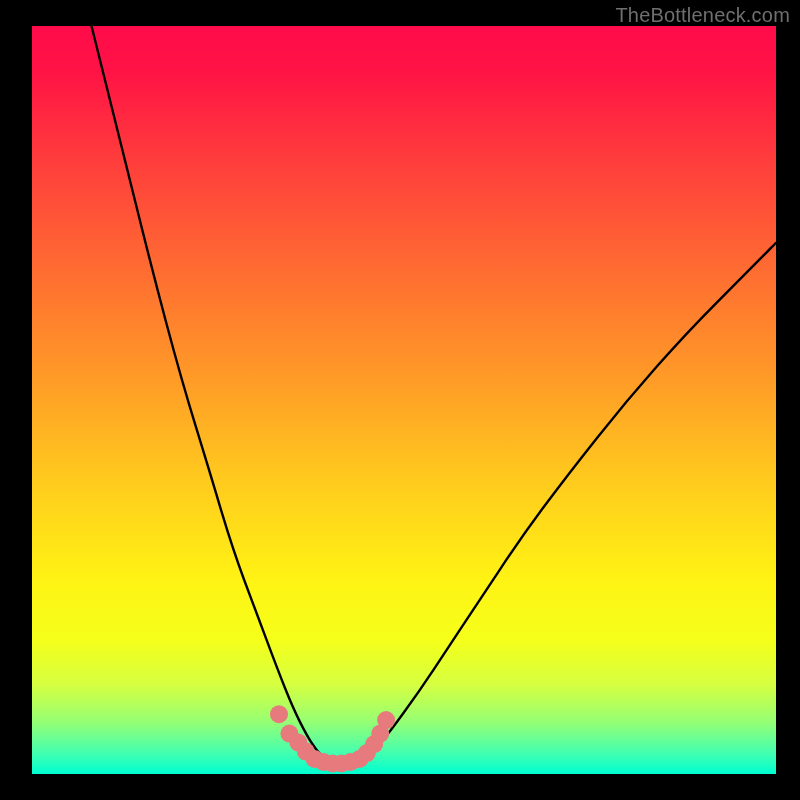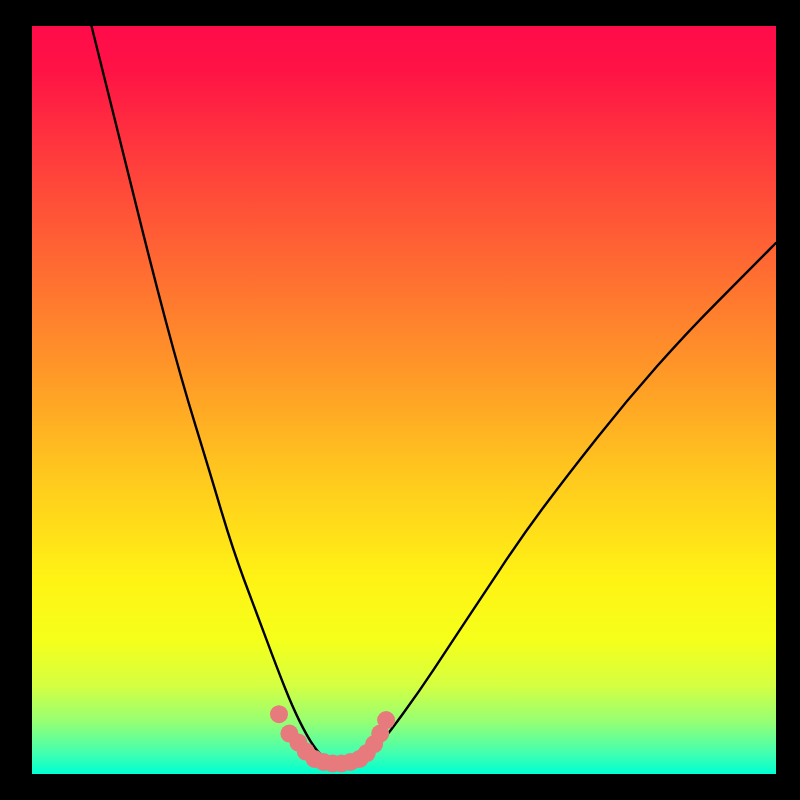--- a/index.html
+++ b/index.html
@@ -59,20 +59,21 @@
     width: 744px;
     height: 748px;
     overflow: visible;
   }
 </style>
 </head>
 <body>
 
 <div class="frame">
 
+  <div class="watermark">TheBottleneck.com</div>
 
   <div class="plot-area">
     <svg class="curve-layer" viewBox="0 0 744 748" preserveAspectRatio="none">
       <path fill="none" stroke="#000" stroke-width="2.4" stroke-linecap="round" d="M 59.5 0.0 Q 59.5 0.0 74.4 59.8 Q 89.3 119.7 104.2 179.5 Q 119.0 239.4 133.9 295.5 Q 148.8 351.6 163.7 400.2 Q 178.6 448.8 189.7 486.2 Q 200.9 523.6 212.0 553.5 Q 223.2 583.4 234.4 613.4 Q 245.5 643.3 253.0 662.0 Q 260.4 680.7 267.8 695.6 Q 275.3 710.6 280.9 718.8 Q 286.4 727.1 292.0 731.5 Q 297.6 736.0 305.0 736.8 Q 312.5 737.5 319.9 736.0 Q 327.4 734.5 334.8 729.3 Q 342.2 724.1 349.7 715.5 Q 357.1 706.9 372.0 686.3 Q 386.9 665.7 401.8 643.3 Q 416.6 620.8 431.5 598.4 Q 446.4 576.0 468.7 542.3 Q 491.0 508.6 513.4 478.7 Q 535.7 448.8 565.4 411.4 Q 595.2 374.0 625.0 340.3 Q 654.7 306.7 684.5 276.8 Q 714.2 246.8 729.1 231.9 T 744.0 216.9"></path>
       <g>
           <circle cx="247.0" cy="688.2" r="9" fill="#e77a7d"></circle>
           <circle cx="257.4" cy="707.6" r="9" fill="#e77a7d"></circle>
           <circle cx="266.4" cy="716.6" r="9" fill="#e77a7d"></circle>
           <circle cx="273.8" cy="725.6" r="9" fill="#e77a7d"></circle>
           <circle cx="282.7" cy="733.0" r="9" fill="#e77a7d"></circle>

